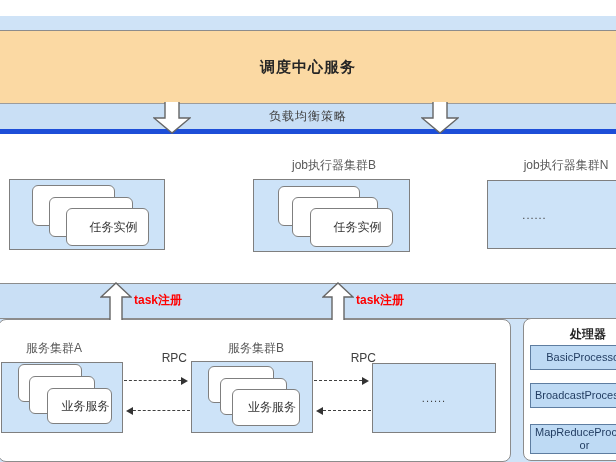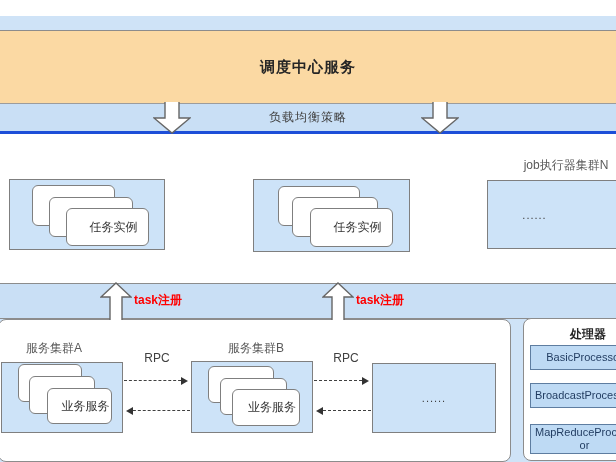--- a/index.html
+++ b/index.html
@@ -8,21 +8,21 @@
     font-family:"Liberation Sans","DejaVu Sans",sans-serif;
     margin-top:16px;
   }
   .abs{position:absolute;box-sizing:border-box;}
   .center{display:flex;align-items:center;justify-content:center;text-align:center;}
 
   
   .strip-top{left:0;top:0;width:616px;height:15px;background:#cfe3f7;border-bottom:1px solid #8c8c8c;}
   .banner{left:0;top:15px;width:616px;height:73px;background:#fbd9a3;border-bottom:1px solid #9c9c9c;
           font-size:15px;font-weight:bold;color:#262626;letter-spacing:1px;}
-  .lb-bar{left:0;top:88px;width:616px;height:30px;background:#c9dff5;border-bottom:3px solid #1d4ed8;
+  .lb-bar{left:0;top:88px;width:616px;height:30px;background:#c9dff5;border-bottom:5px solid #1d4ed8;
           font-size:12px;color:#404040;letter-spacing:1px;}
   .block-arrow{z-index:4;}
 
   
   .grp-label{top:141px;height:15px;width:130px;font-size:12px;color:#595959;text-align:center;}
   .blue-box{background:#cde3f8;border:1px solid #7f7f7f;z-index:1;}
   .card{background:#ffffff;border:1px solid #7f7f7f;border-radius:6px;z-index:2;
         font-size:12px;color:#333333;padding-left:12px;}
   .dots{font-size:11px;color:#404040;letter-spacing:1px;}
 
@@ -34,21 +34,21 @@
   .task-bar{left:0;top:267px;width:616px;height:36px;background:#c9dff5;
             border-top:1px solid #8c8c8c;border-bottom:1px solid #8c8c8c;}
   .bottom-bg{left:0;top:303px;width:616px;height:159px;background:#cfe3f7;}
   .task-label{top:276px;font-size:12px;font-weight:bold;color:#ff0000;z-index:5;white-space:nowrap;}
 
   
   .svc-container{left:-2px;top:303px;width:513px;height:143px;background:#ffffff;
                  border:1px solid #8c8c8c;border-radius:8px;z-index:1;}
   .svc-label{top:324px;height:15px;width:120px;font-size:12px;color:#595959;text-align:center;z-index:2;}
   .svc-box{z-index:2;}
-  .rpc{top:335px;width:60px;font-size:12px;color:#404040;text-align:center;z-index:2;}
+  .rpc{top:335px;width:60px;font-size:12px;color:#404040;text-align:right;z-index:2;}
   .dash{height:0;border-top:1px dashed #404040;z-index:3;}
   .dash .head-r{position:absolute;right:-2px;top:-4px;width:0;height:0;
       border-top:4px solid transparent;border-bottom:4px solid transparent;border-left:7px solid #333;}
   .dash .head-l{position:absolute;left:-2px;top:-4px;width:0;height:0;
       border-top:4px solid transparent;border-bottom:4px solid transparent;border-right:7px solid #333;}
 
   
   .proc-panel{left:523px;top:302px;width:130px;height:143px;background:#ffffff;
               border:1px solid #8c8c8c;border-radius:8px;z-index:2;}
   .proc-title{position:absolute;left:0;top:7px;width:100%;text-align:center;
@@ -87,20 +87,21 @@
     </svg>
   </div>
 
   <div class="abs blue-box" style="left:9px;top:163px;width:156px;height:71px;"></div>
   <div class="abs card" style="left:32px;top:169px;width:83px;height:41px;"></div>
   <div class="abs card" style="left:49px;top:181px;width:84px;height:40px;"></div>
   <div class="abs card center" style="left:66px;top:192px;width:83px;height:38px;">
     <span>任务实例</span>
   </div>
 
+  <div class="abs grp-label" style="left:269px;">job执行器集群B</div>
   <div class="abs blue-box" style="left:253px;top:163px;width:157px;height:73px;"></div>
   <div class="abs card" style="left:278px;top:170px;width:82px;height:40px;"></div>
   <div class="abs card" style="left:292px;top:181px;width:86px;height:40px;"></div>
   <div class="abs card center" style="left:310px;top:192px;width:83px;height:39px;">
     <span>任务实例</span>
   </div>
 
   <div class="abs grp-label" style="left:501px;">job执行器集群N</div>
   <div class="abs blue-box center" style="left:487px;top:164px;width:150px;height:69px;">
     <span class="dots" style="margin-right:55px;">......</span>

